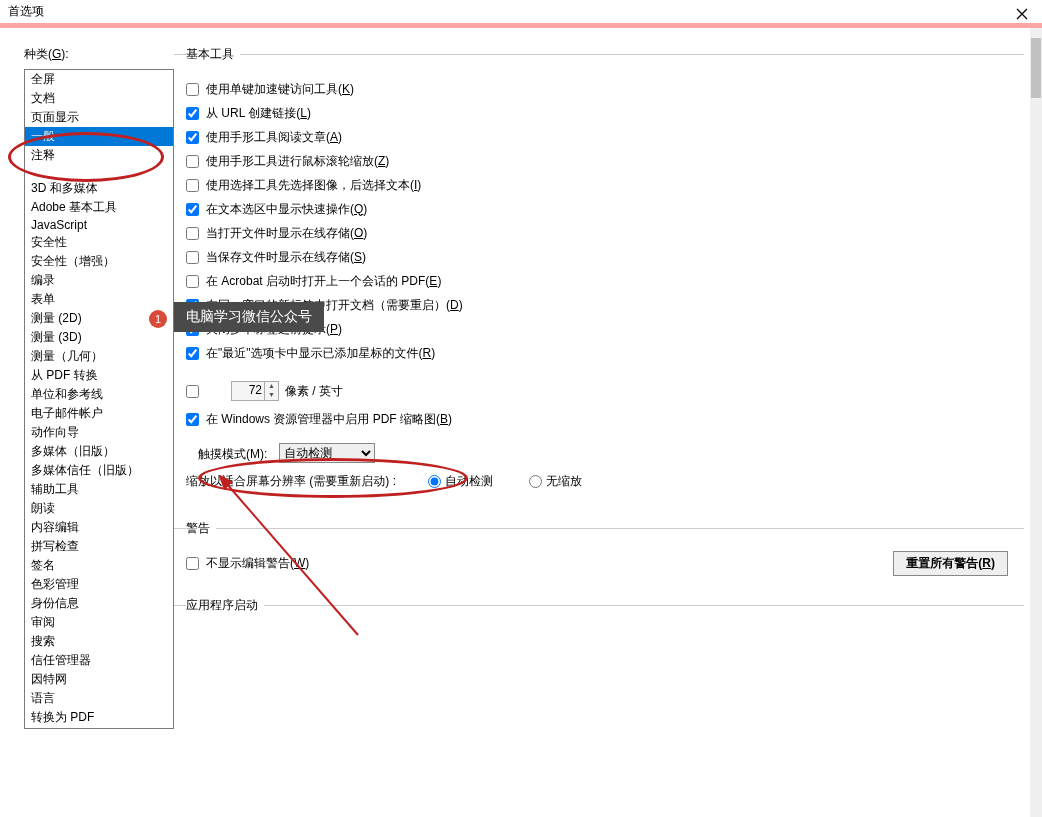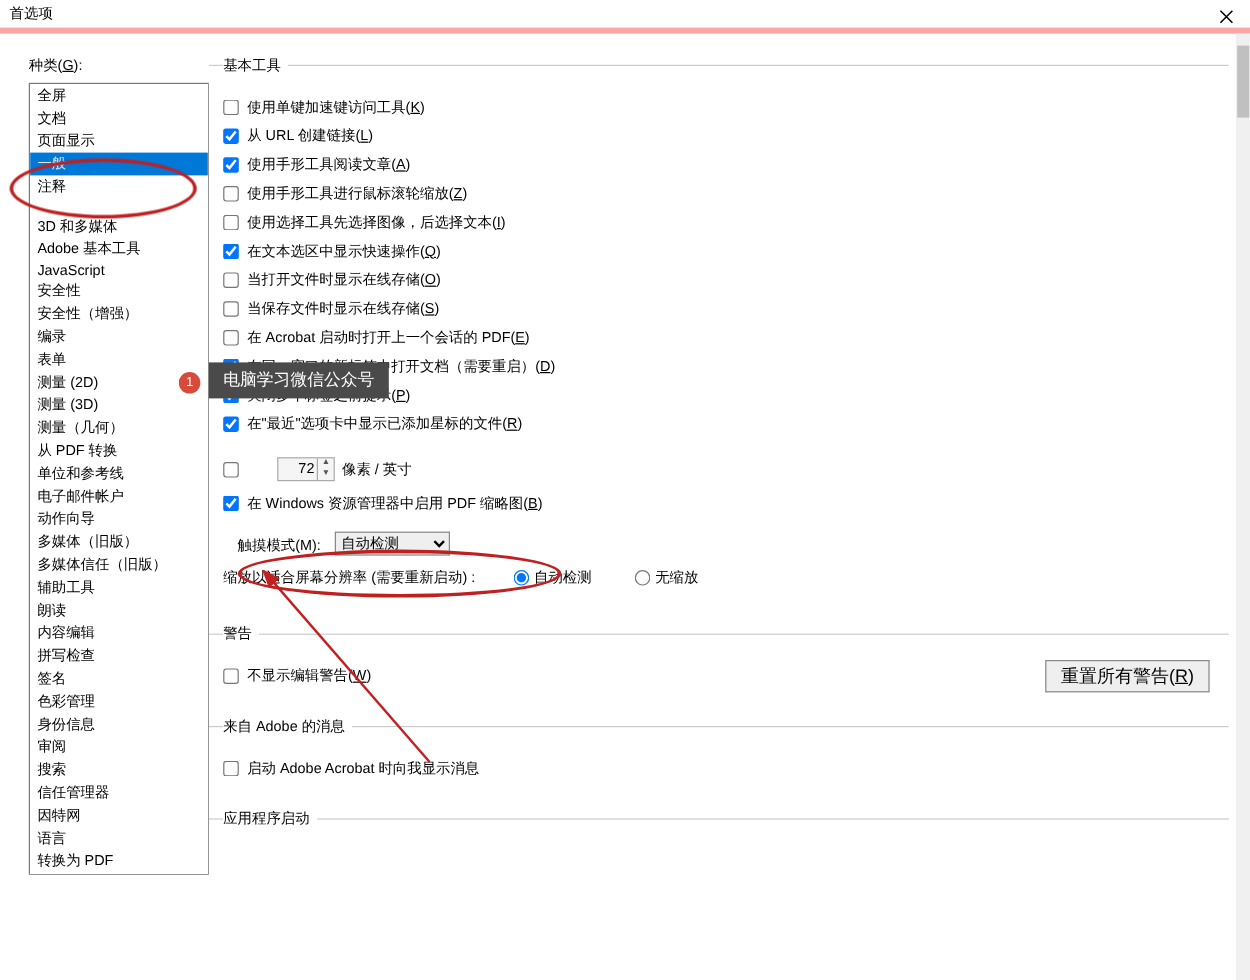--- a/index.html
+++ b/index.html
@@ -171,22 +171,23 @@
     .warning-row {
       display: flex;
       align-items: center;
       justify-content: space-between;
       padding-right: 16px;
     }
     .btn {
       border: 1px solid #888;
       background: #efefef;
       padding: 3px 12px;
-      font-size: 15px;
+      font-size: 12px;
       cursor: pointer;
+      font-weight: bold;
     }
     .btn .u { text-decoration: underline; }
     
     .anno-ellipse1 {
       position: absolute;
       left: 8px;
       top: 132px;
       width: 156px;
       height: 50px;
       border: 3px solid #c02020;
@@ -402,27 +403,20 @@
           <label>
             <span>不显示编辑警告(</span><span class="u">W</span><span>)</span>
           </label>
         </div>
         <button class="btn">
           <span>重置所有警告(</span><span class="u">R</span><span>)</span>
         </button>
       </div>
     </fieldset>
 
-    <fieldset>
-      <legend>来自 Adobe 的消息</legend>
-      <div class="chk-row">
-        <input type="checkbox" style="">
-        <label>启动 Adobe Acrobat 时向我显示消息</label>
-      </div>
-    </fieldset>
 
     <fieldset>
       <legend>应用程序启动</legend>
     </fieldset>
 
   </div>
 </div>
 
 <div class="anno-ellipse1"></div>
 <div class="anno-ellipse2"></div>

